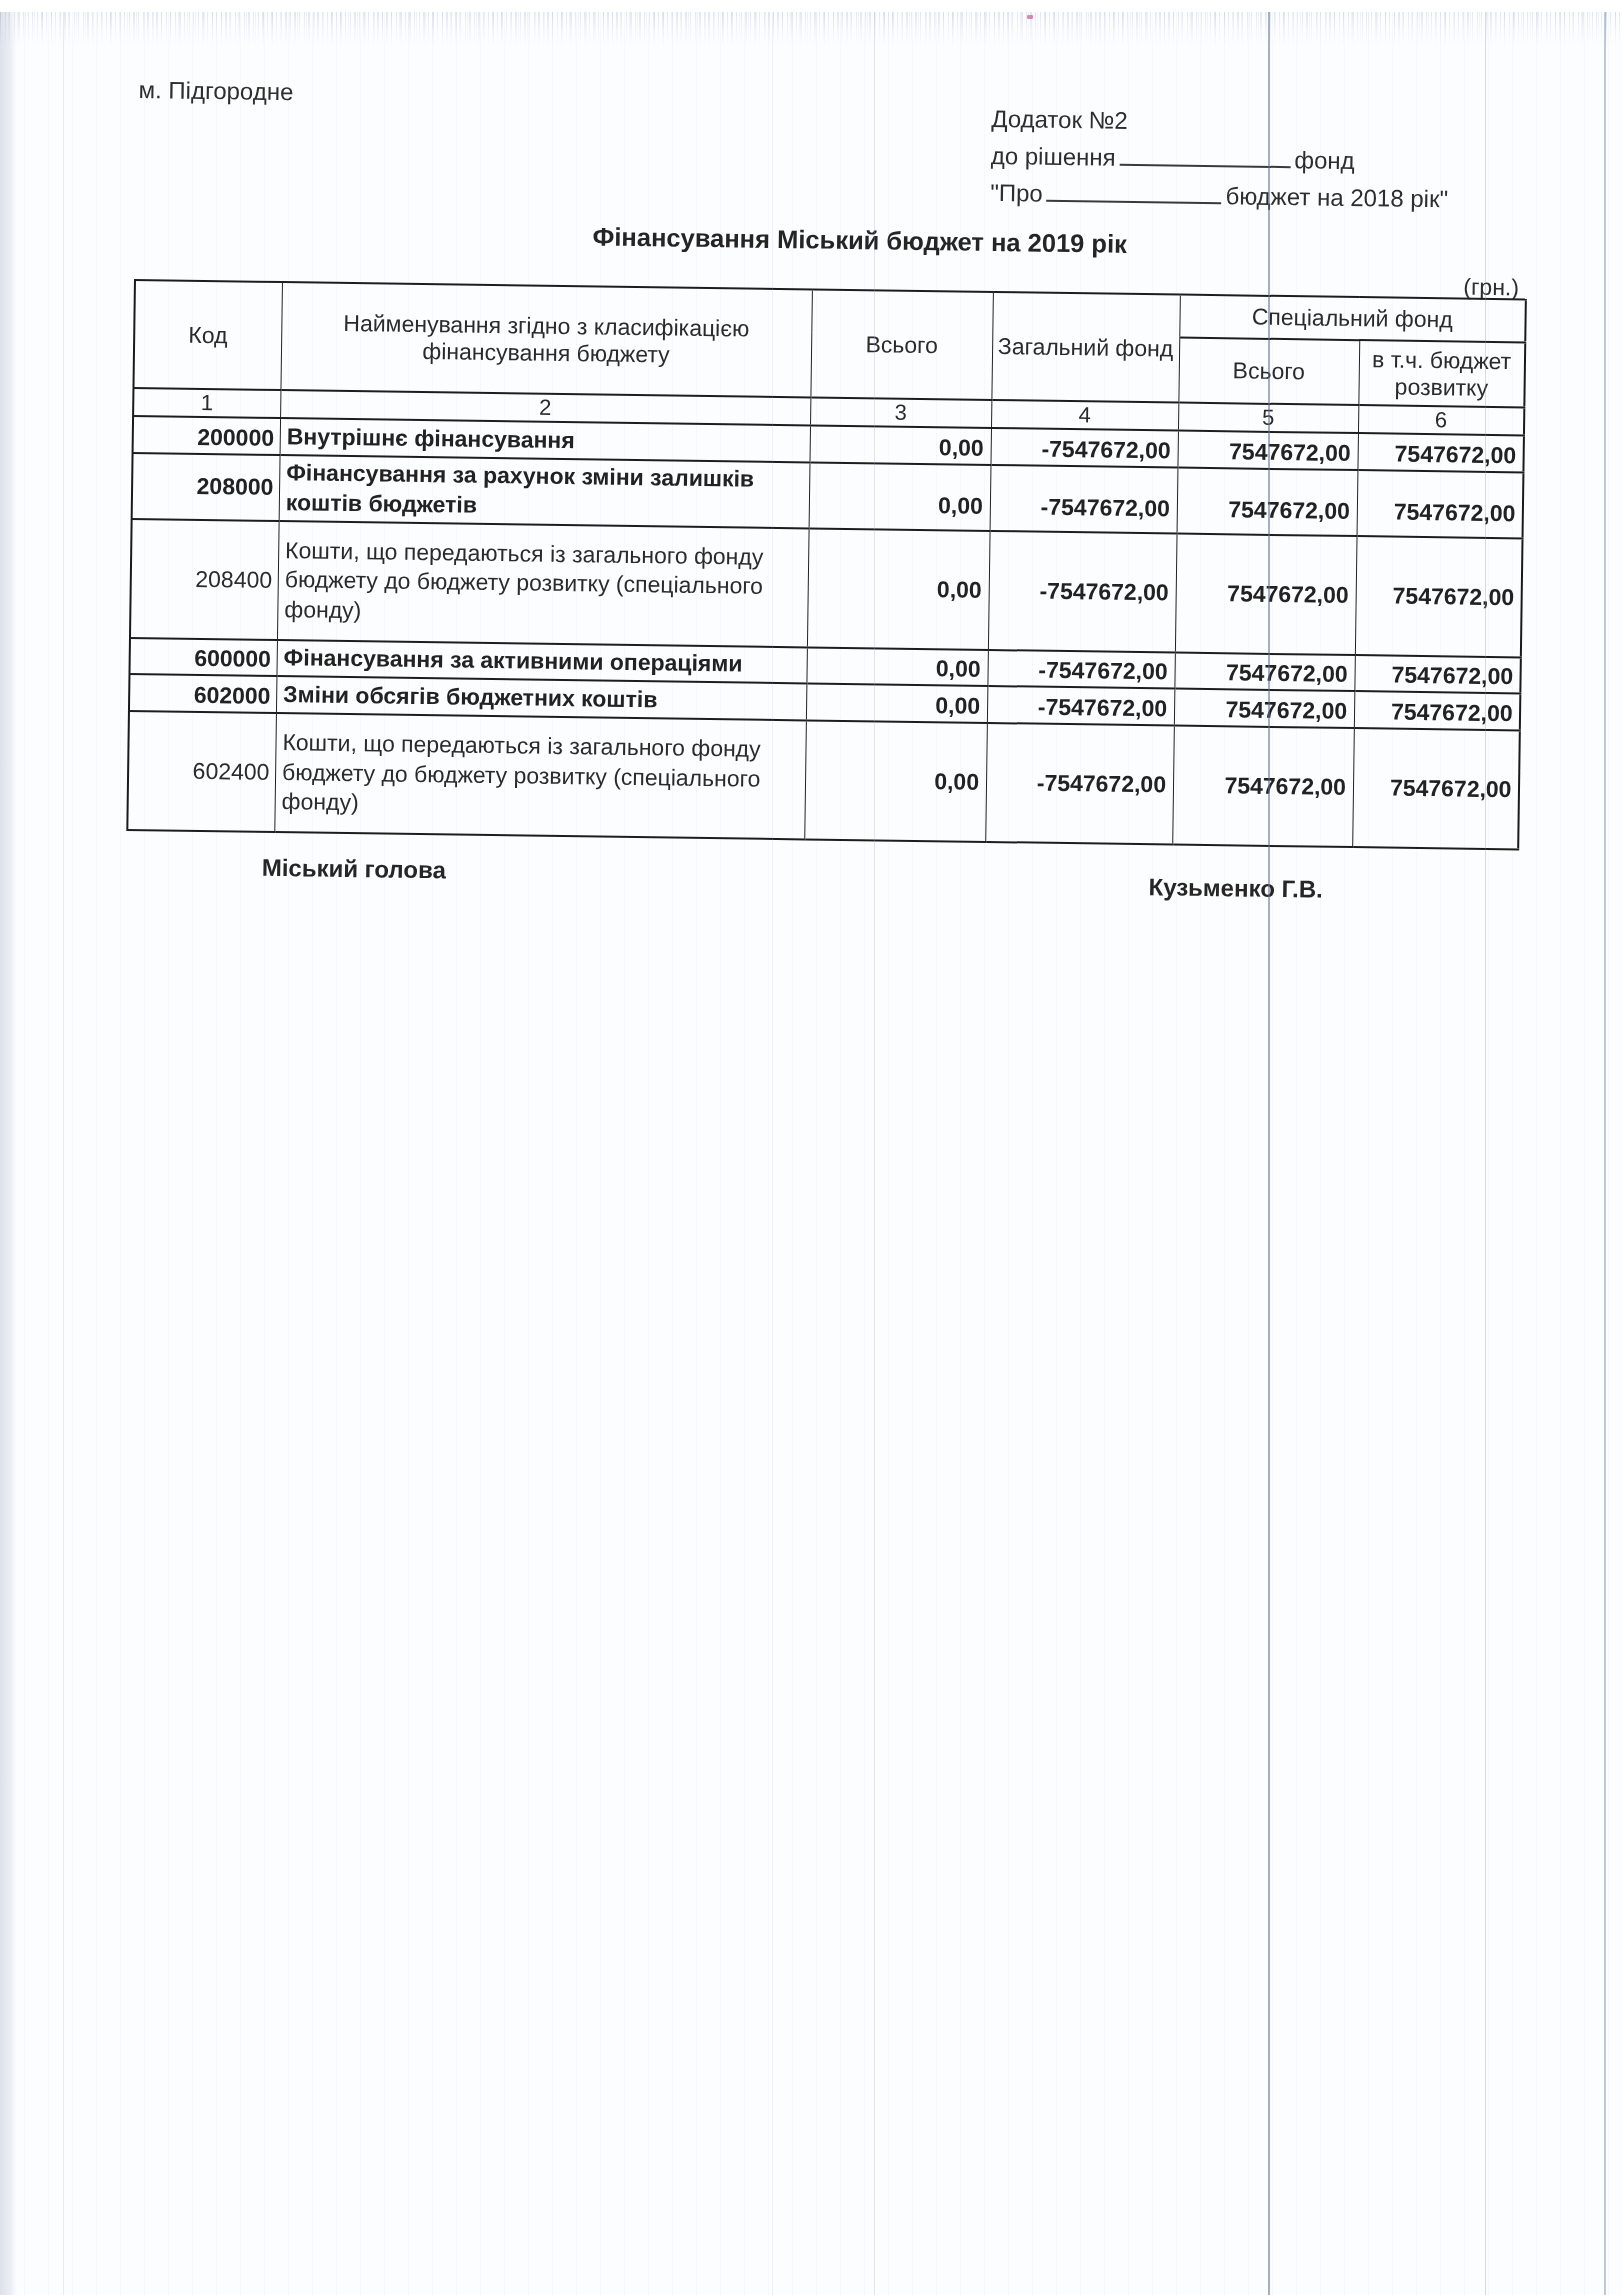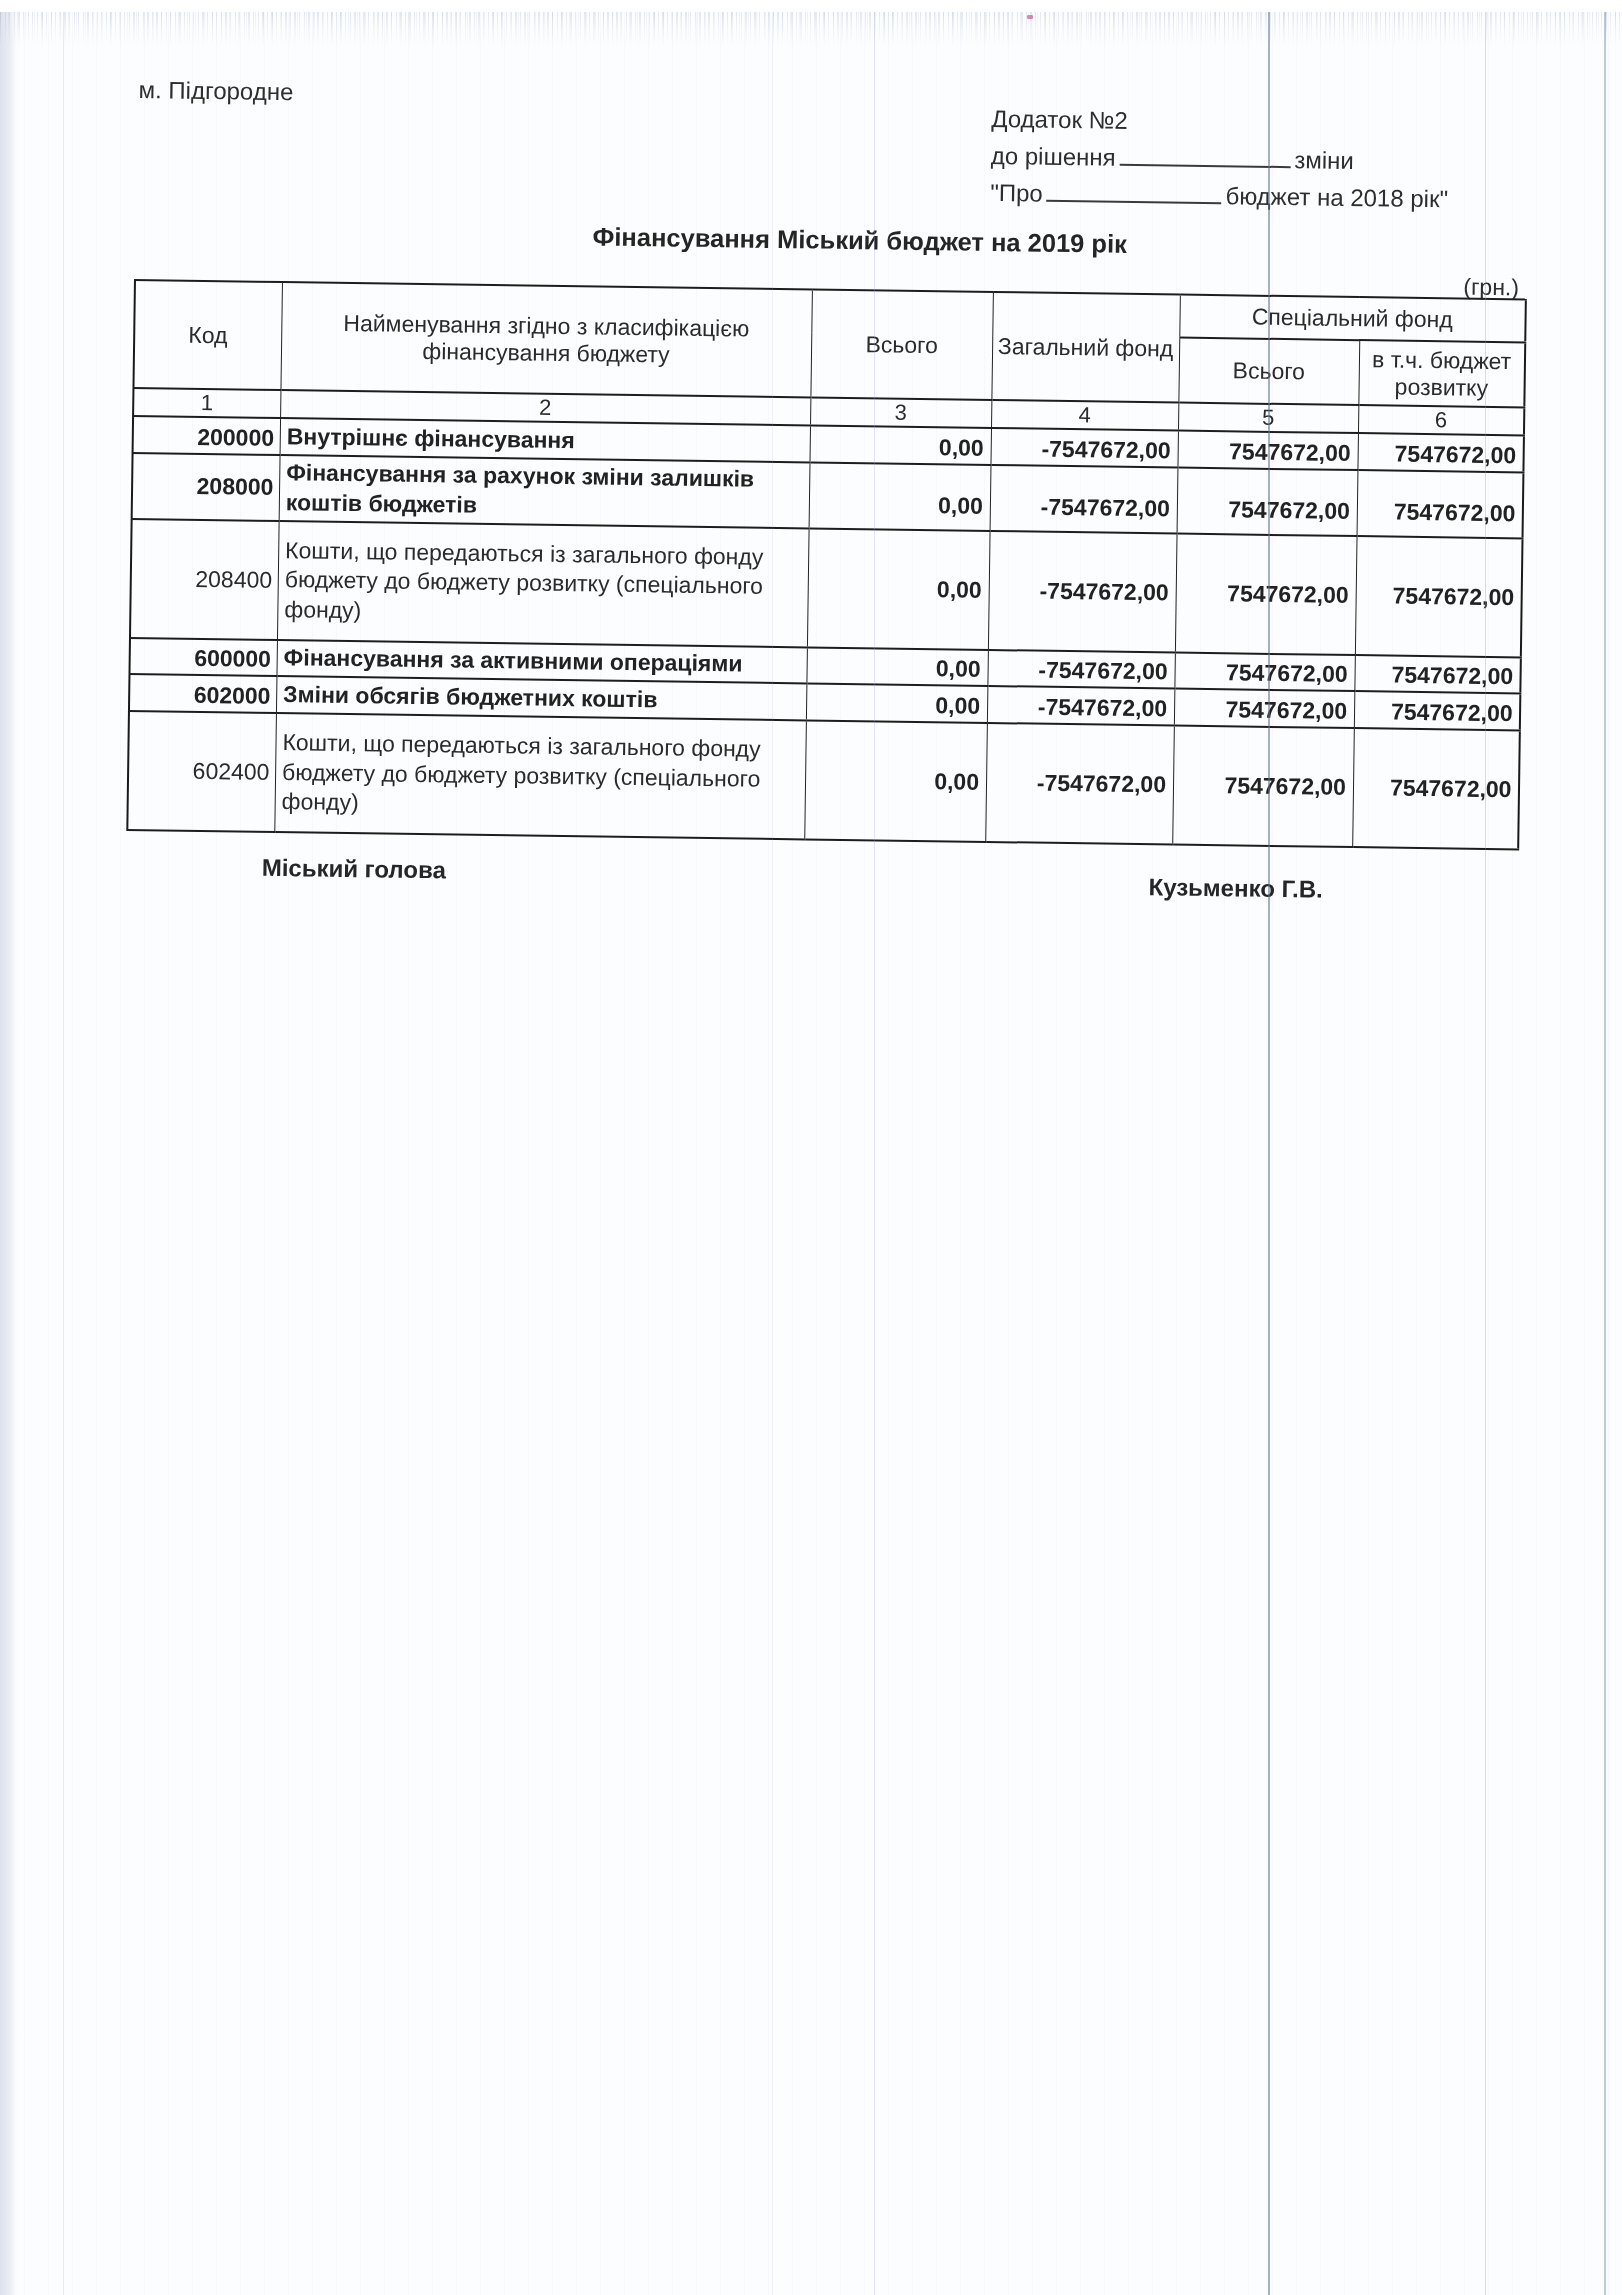--- a/index.html
+++ b/index.html
@@ -91,21 +91,21 @@
   <div class="left-edge"></div>
   <div class="top-noise"></div>
   <div class="pink-speck"></div>
 
   <div class="content">
 
     <div class="city">м. Підгородне</div>
 
     <div class="appendix">
       <div>Додаток №2</div>
-      <div><span>до рішення</span><span class="blank b1"></span><span>зміни</span></div>
+      <div><span>до рішення</span><span class="blank b1"></span><span>фонд</span></div>
       <div><span>"Про</span><span class="blank b2"></span><span>бюджет на 2018 рік"</span></div>
     </div>
 
     <div class="doc-title">Фінансування Міський бюджет на 2019 рік</div>
 
     <div class="grn">(грн.)</div>
 
     <table class="fin">
       <colgroup>
         <col style="width:147px">

